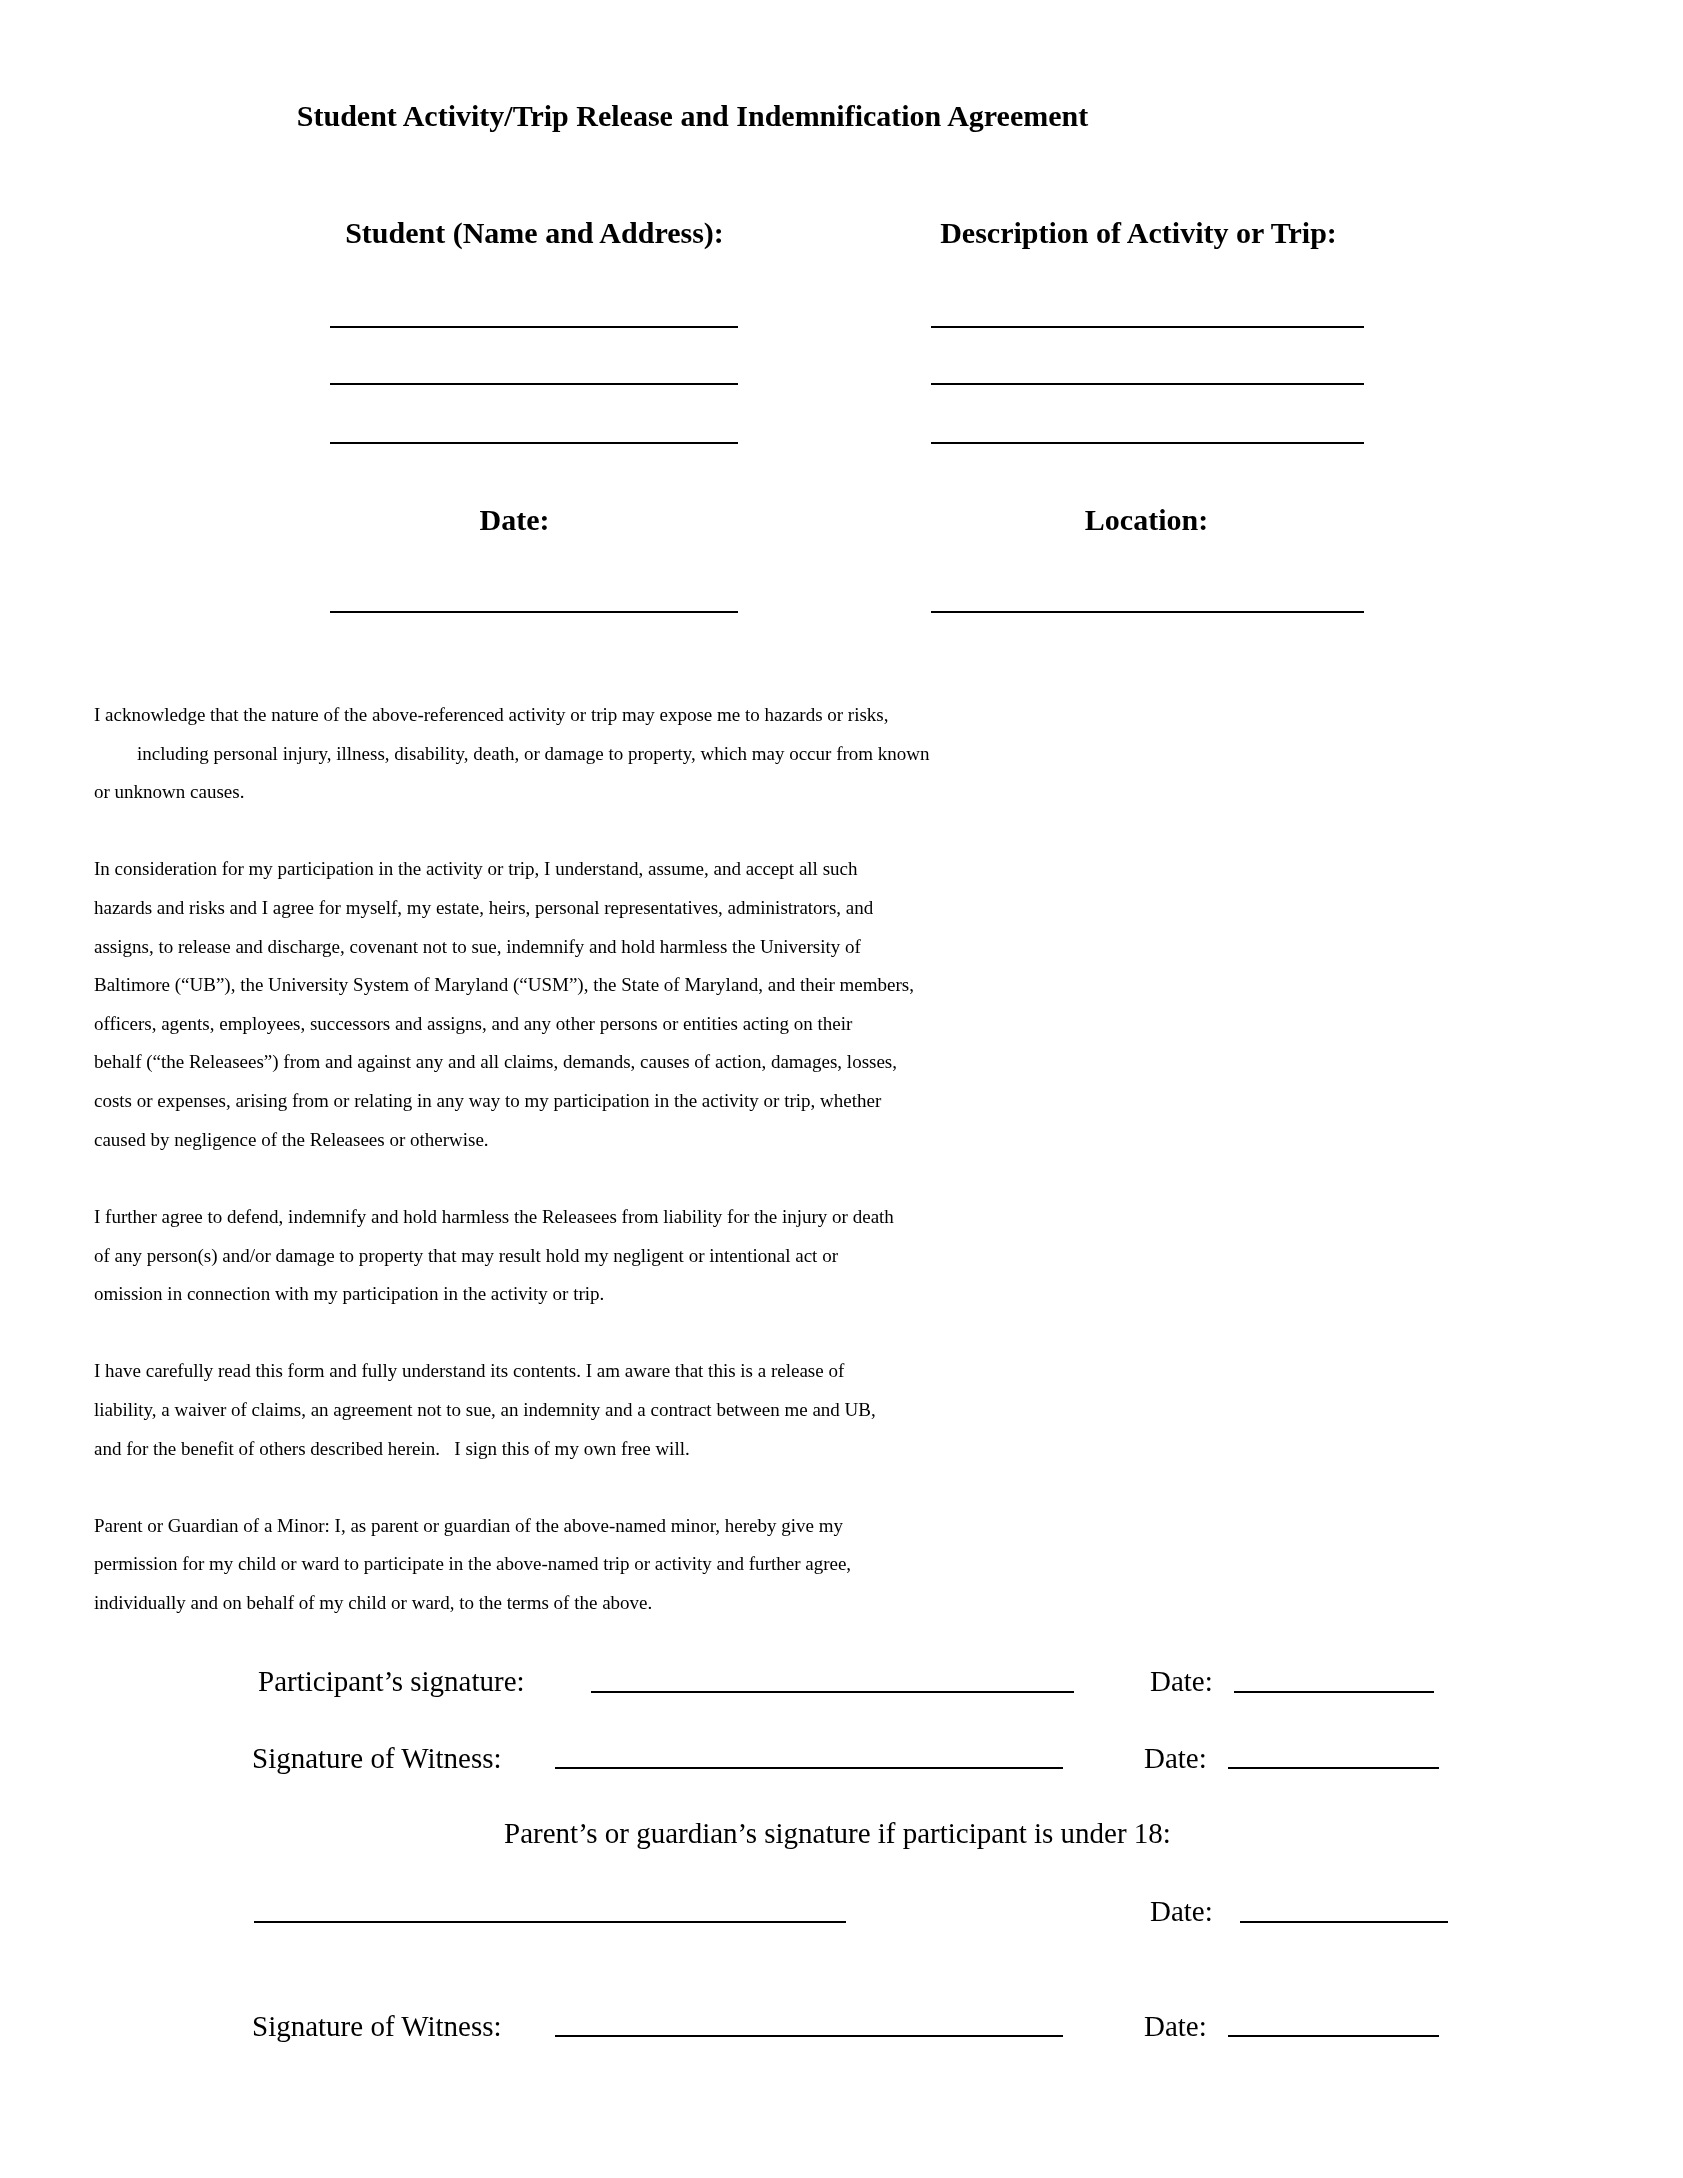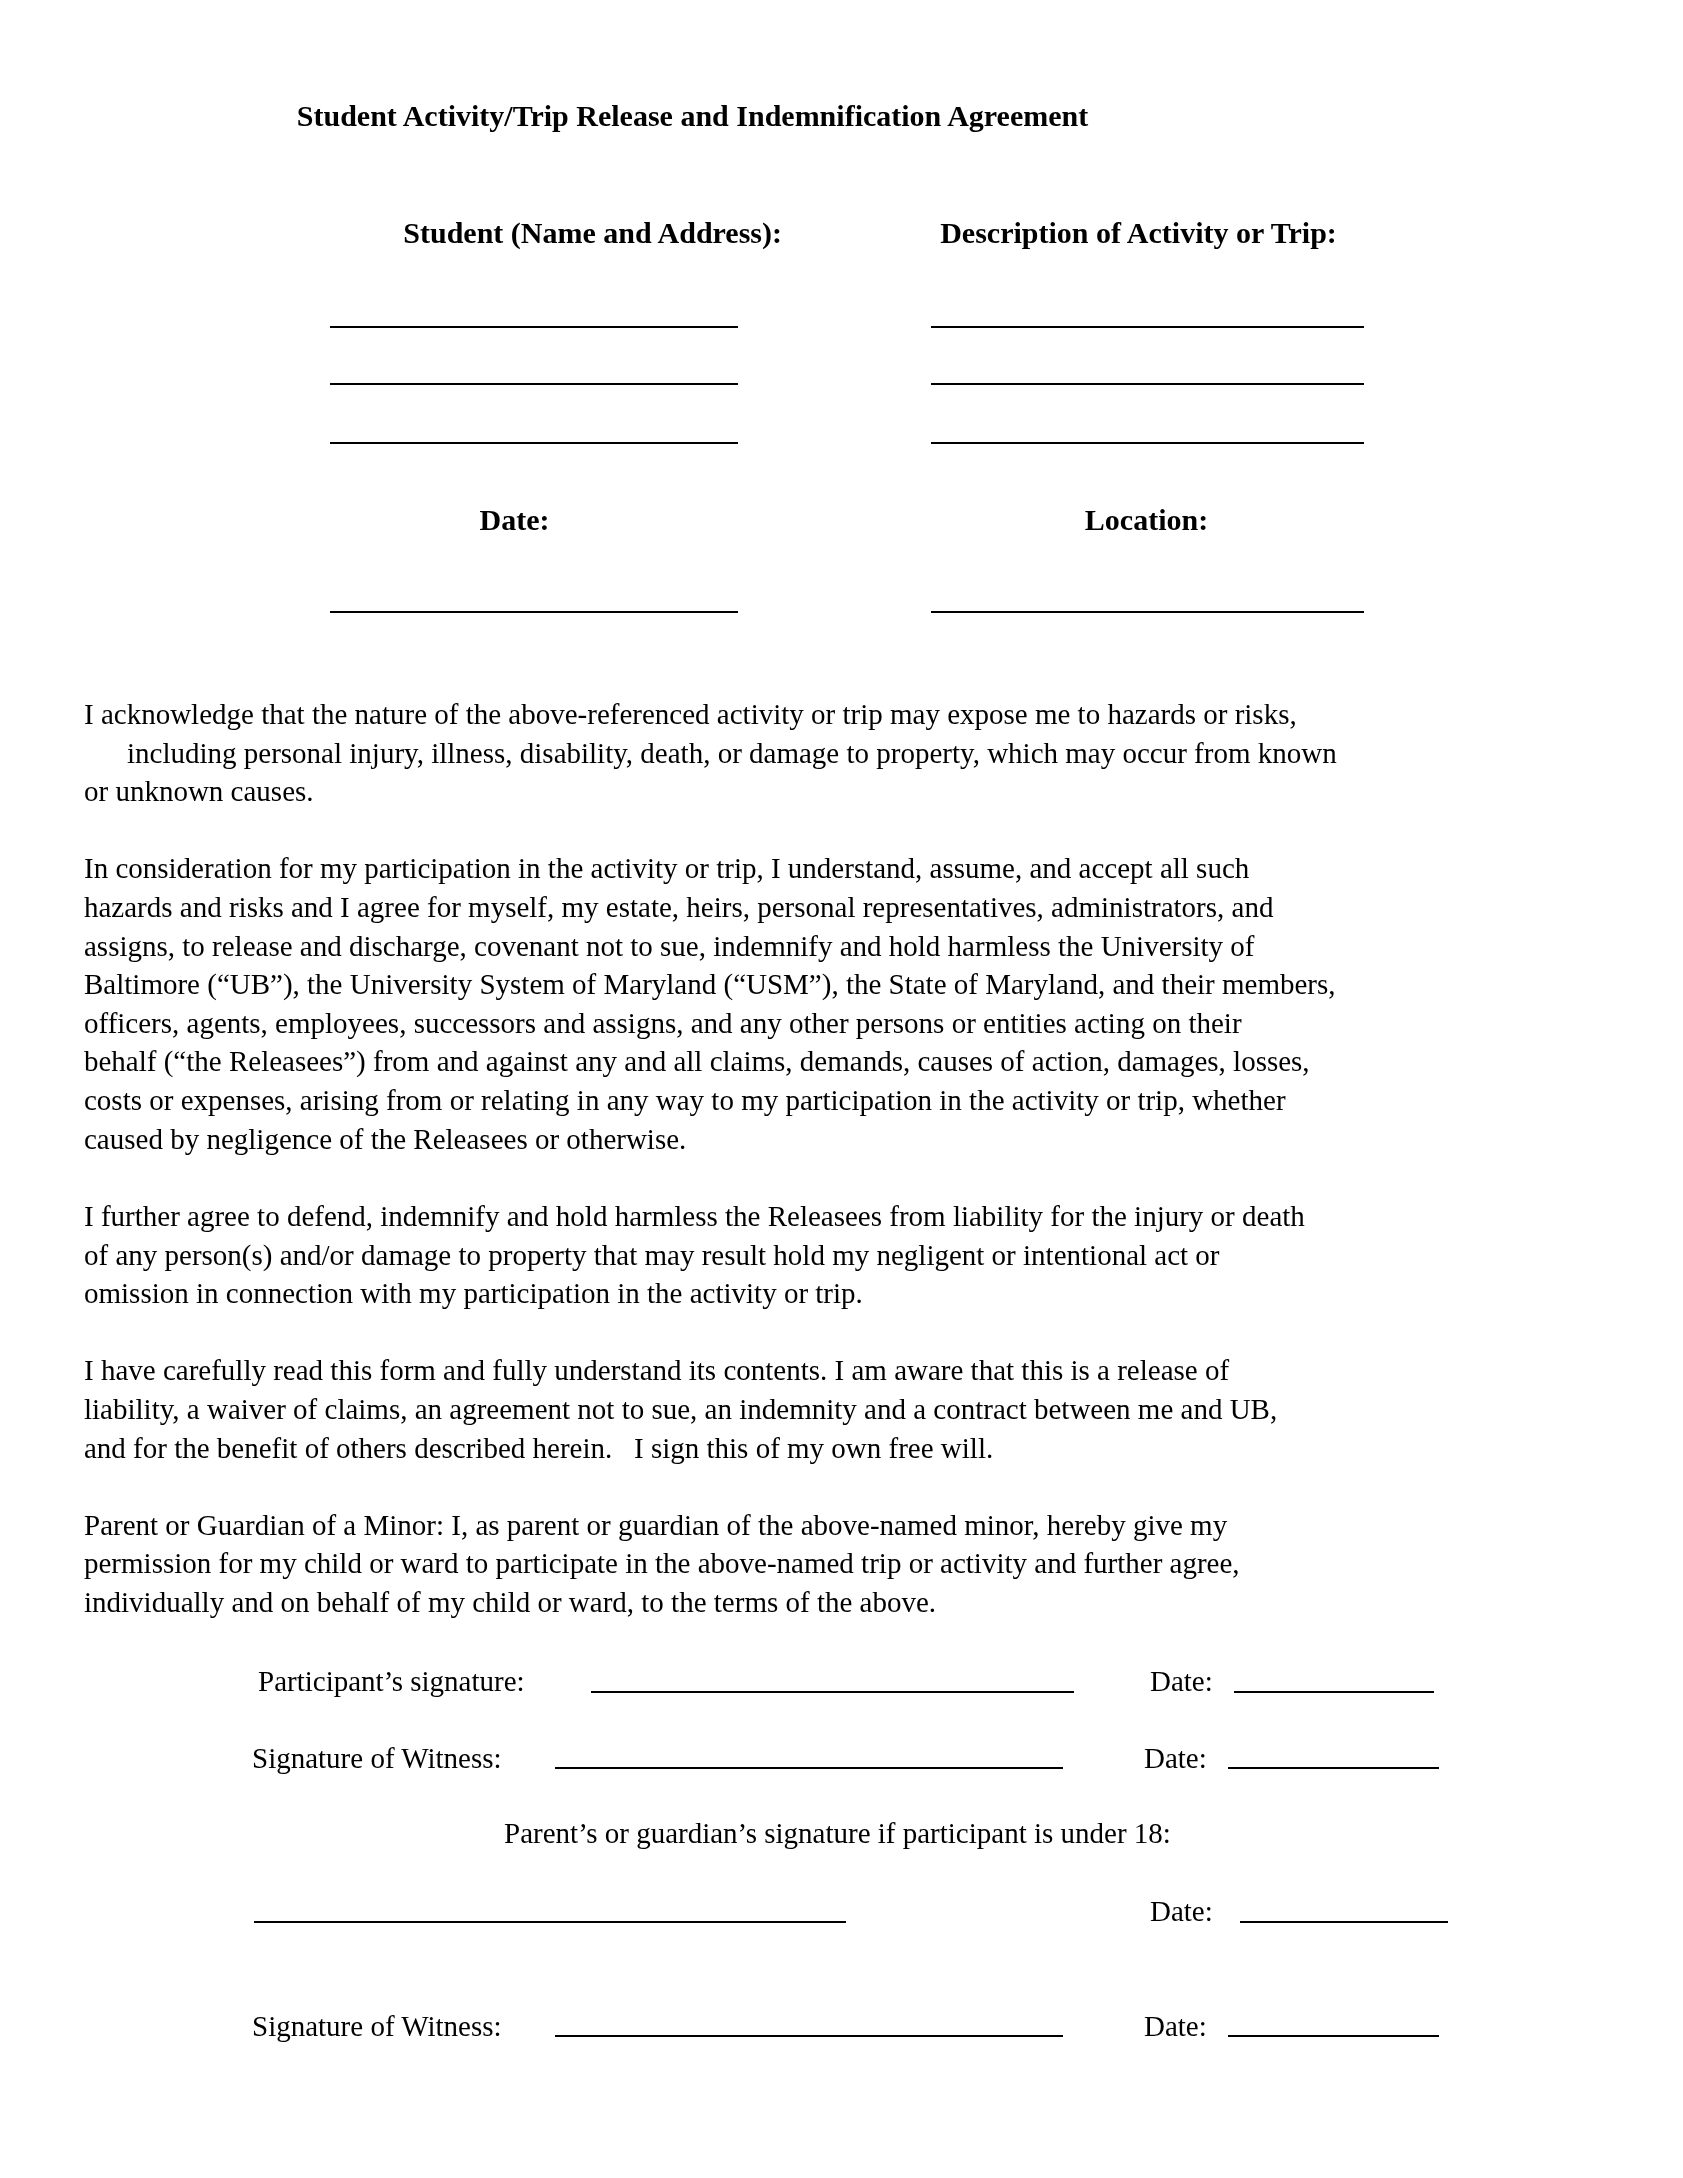--- a/index.html
+++ b/index.html
@@ -2,30 +2,30 @@
 <html><head>
 <meta charset="utf-8">
 <style>
   html, body { margin: 0; padding: 0; background: #ffffff; }
   body { width: 1683px; height: 2178px; position: relative; overflow: hidden;
          font-family: "Liberation Serif", "DejaVu Serif", serif; color: #000; }
   .abs { position: absolute; }
   .title { font-weight: bold; font-size: 30px; white-space: nowrap; }
   .heading { font-weight: bold; font-size: 30px; white-space: nowrap; text-align: center; }
   .blank { position: absolute; height: 0; border-top: 2px solid #000; }
-  .body-line { position: absolute; left: 84px; font-size: 29px; white-space: pre; line-height: 39px; }
+  .body-line { position: absolute; left: 94px; font-size: 19px; white-space: pre; line-height: 39px; }
   .sig-text { position: absolute; font-size: 29px; white-space: pre; line-height: 36px; }
   .center-row { position: absolute; left: 0; width: 1683px; text-align: center; font-size: 29px; white-space: pre; }
 </style>
 </head>
 <body>
 
 <div class="abs title" style="left:0; width:1385px; text-align:center; top:99px;">Student Activity/Trip Release and Indemnification Agreement</div>
 
-<div class="abs heading" style="left:287px; width:495px; top:216px;text-align:right;">Student (Name and Address):</div>
+<div class="abs heading" style="left:287px; width:495px; top:216px;">Student (Name and Address):</div>
 <div class="abs heading" style="left:891px; width:495px; top:216px;">Description of Activity or Trip:</div>
 
 <div class="blank" style="left:330px; width:408px; top:326px;"></div>
 <div class="blank" style="left:330px; width:408px; top:383px;"></div>
 <div class="blank" style="left:330px; width:408px; top:442px;"></div>
 
 <div class="blank" style="left:931px; width:433px; top:326px;"></div>
 <div class="blank" style="left:931px; width:433px; top:383px;"></div>
 <div class="blank" style="left:931px; width:433px; top:442px;"></div>
 

